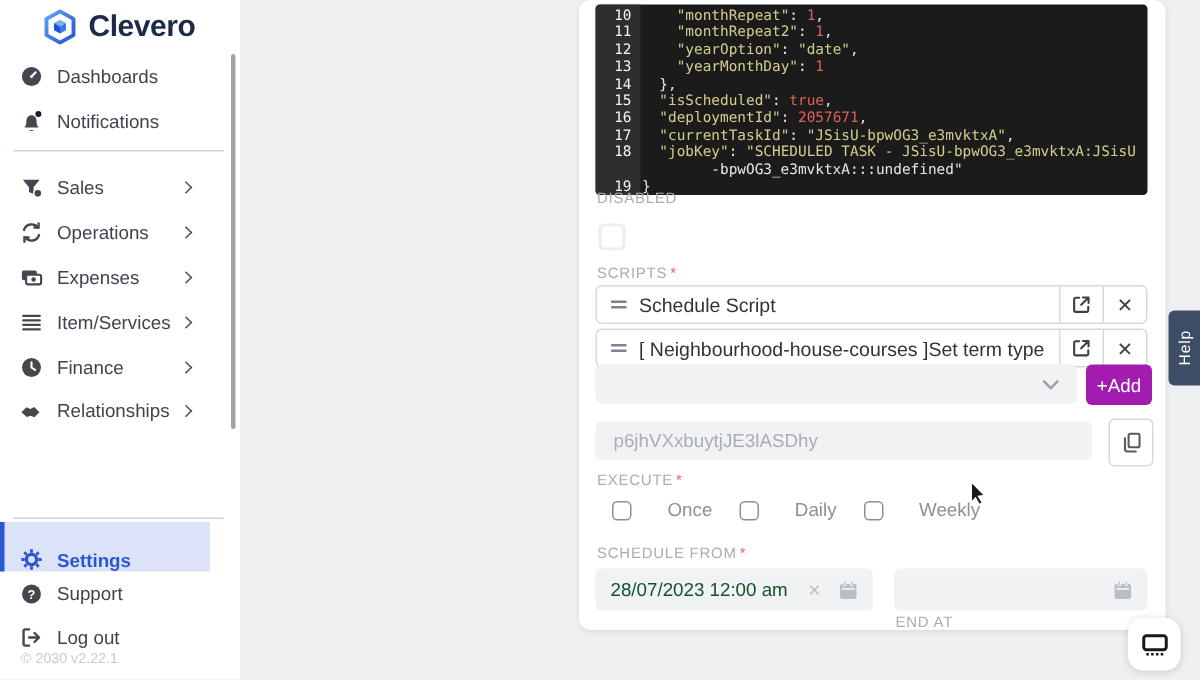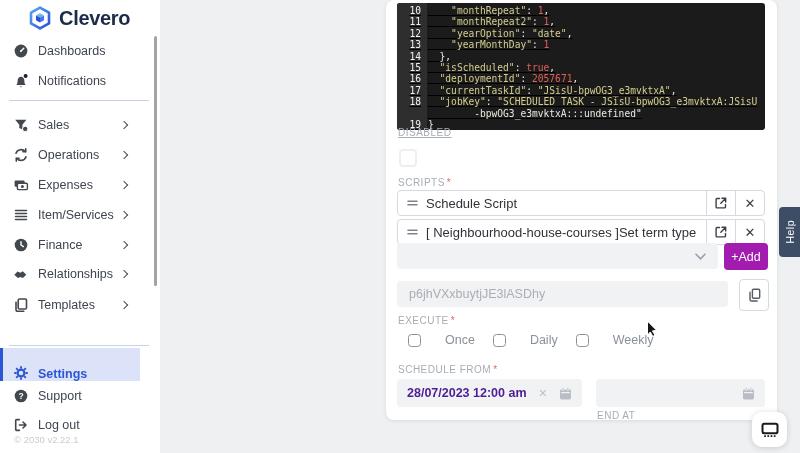--- a/index.html
+++ b/index.html
@@ -23,21 +23,21 @@
   .sthumb{position:absolute;left:154px;top:36px;width:3px;height:250px;background:#a3a3a3;border-radius:2px;}
   .sfoot{position:absolute;left:14px;top:434px;font-size:9.5px;color:#c8cbd0;}
   
   .card{position:absolute;left:386px;top:0;width:391px;height:420px;background:#fff;
         border-radius:8px;box-shadow:0 1px 4px rgba(0,0,0,.09);}
   
   .editor{position:absolute;left:11px;top:3px;width:368px;height:127px;background:#1b1b1b;
           border-radius:3px;overflow:hidden;font-family:"DejaVu Sans Mono",monospace;
           font-size:9.6px;line-height:11.4px;padding-top:2px;box-sizing:border-box;}
   .gutterbg{position:absolute;left:0;top:0;bottom:0;width:30px;background:#2e2e2e;}
-  .cl{display:flex;position:relative;text-decoration:underline;}
+  .cl{display:flex;position:relative;}
   .cl .g{flex:0 0 24px;text-align:right;color:#f3f3f3;padding-right:6px;}
   .cl .c{white-space:pre;color:#e9e7df;padding-left:1px;}
   .k{color:#d5cd8e;} .n{color:#df6158;}
   
   .flabel{position:absolute;font-size:10px;letter-spacing:.5px;color:#a7adb5;}
   .ast{color:#e06a5e;vertical-align:top;margin-left:2px;font-size:10px;}
   .dischk{position:absolute;left:13px;top:149px;width:14px;height:14px;border:2px solid #eceef2;border-radius:4px;background:#fff;}
   .srow{position:absolute;left:11px;width:368px;height:26px;border:1px solid #d6d9de;border-radius:4px;
         display:flex;align-items:center;box-sizing:border-box;background:#fff;}
   .drag{margin:0 8px 0 9px;color:#7d838c;display:flex;}
@@ -50,21 +50,21 @@
           font-size:12.5px;border:none;border-radius:4px;display:flex;align-items:center;justify-content:center;cursor:pointer;font-family:inherit;}
   .token{position:absolute;left:11px;top:281px;width:331px;height:26px;background:#f1f2f4;border-radius:4px;
          display:flex;align-items:center;padding-left:12px;font-size:12.5px;color:#a9aeb6;box-sizing:border-box;}
   .copybtn{position:absolute;left:353px;top:279px;width:28px;height:30px;background:#fff;border:1px solid #d6d9de;
            border-radius:4px;display:flex;align-items:center;justify-content:center;color:#565b62;cursor:pointer;}
   .chkrow{position:absolute;left:22px;top:333px;display:flex;align-items:center;gap:18px;font-size:12.5px;color:#8a9098;}
   .chk{display:flex;align-items:center;gap:24px;cursor:pointer;}
   .chkbox{width:13px;height:13px;border:1.5px solid #8b9199;border-radius:3.5px;background:#fff;box-sizing:border-box;flex:none;}
   .din{position:absolute;top:379px;height:28px;background:#f1f2f4;border-radius:4px;display:flex;align-items:center;
        box-sizing:border-box;font-size:12.5px;padding:0 10px;}
-  .dtext{color:#4c1d95;font-weight:700;flex:1;white-space:nowrap;}
+  .dtext{color:#14532d;font-weight:400;flex:1;white-space:nowrap;}
   .dico{color:#b9bec6;display:flex;align-items:center;}
   .dx{font-size:14px;color:#b9bec6;margin-right:12px;line-height:1;}
   
   .helptab{position:absolute;right:0;top:207px;width:21px;height:50px;background:#3e4d66;border-radius:4px 0 0 4px;
            color:#fff;display:flex;align-items:center;justify-content:center;font-size:10.5px;cursor:pointer;}
   .helptab span{writing-mode:vertical-rl;transform:rotate(180deg);letter-spacing:.5px;}
   .kbdbtn{position:absolute;left:752px;top:412px;width:35px;height:35px;background:#fff;border-radius:10px;
           box-shadow:0 1px 6px rgba(0,0,0,.16);display:flex;align-items:center;justify-content:center;cursor:pointer;}
   .cursor{position:absolute;left:646px;top:320px;pointer-events:none;}
 </style>
@@ -167,30 +167,20 @@
   </div>
   <div class="nv" style="top:259px">
     <span class="ic">
         <svg width="16" height="16" viewBox="0 0 16 16">
           <path d="M1.3 8.8l3.3-3.3 2.7 1.2L9.8 5.3l3.5 3.5-3.4 3.3-2.5-1-2.5.9z" fill="currentColor"></path>
         </svg>
       </span>
     <span class="lb">Relationships</span>
     <span class="chev"></span>
   </div>
-  <div class="nv" style="top:290px">
-    <span class="ic">
-        <svg width="16" height="16" viewBox="0 0 16 16" fill="none" stroke="currentColor" stroke-width="1.6" stroke-linejoin="round">
-          <rect x="5.2" y="2" width="8.3" height="10" rx="1.3"></rect>
-          <path d="M3 5.2v7.3A1.8 1.8 0 0 0 4.8 14.3h6" stroke-linecap="round"></path>
-        </svg>
-      </span>
-    <span class="lb">Templates</span>
-    <span class="chev"></span>
-  </div>
 
   <div class="sdiv" style="top:345px"></div>
 
   <div class="nv active" style="top:348px">
     <span class="ic">
         <svg width="16" height="16" viewBox="0 0 16 16" fill="none" stroke="currentColor">
           <circle cx="8" cy="8" r="3.4" stroke-width="2.2"></circle>
           <path d="M8 1.2v2.3M8 12.5v2.3M1.2 8h2.3M12.5 8h2.3M3.2 3.2l1.6 1.6M11.2 11.2l1.6 1.6M12.8 3.2l-1.6 1.6M4.8 11.2l-1.6 1.6" stroke-width="1.9"></path>
         </svg>
       </span>
@@ -264,21 +254,21 @@
           <span class="g"></span>
           <span class="c k">        -bpwOG3_e3mvktxA:::undefined"</span>
         </div>
         <div class="cl">
           <span class="g">19</span>
           <span class="c">}</span>
         </div>
       </div>
   </div>
 
-  <div class="flabel" style="left:12px;top:127px;text-decoration:underline;">DISABLED</div>
+  <div class="flabel" style="left:12px;top:127px;">DISABLED</div>
   <div class="dischk"></div>
 
   <div class="flabel" style="left:12px;top:177px;">
     <span>SCRIPTS</span><span class="ast">*</span>
   </div>
 
   <div class="srow" style="top:190px;">
     <span class="drag">
         <svg width="11" height="8" viewBox="0 0 11 8" stroke="#7d838c" stroke-width="1.6" stroke-linecap="round">
           <path d="M1 2.2h9M1 5.8h9"></path>

